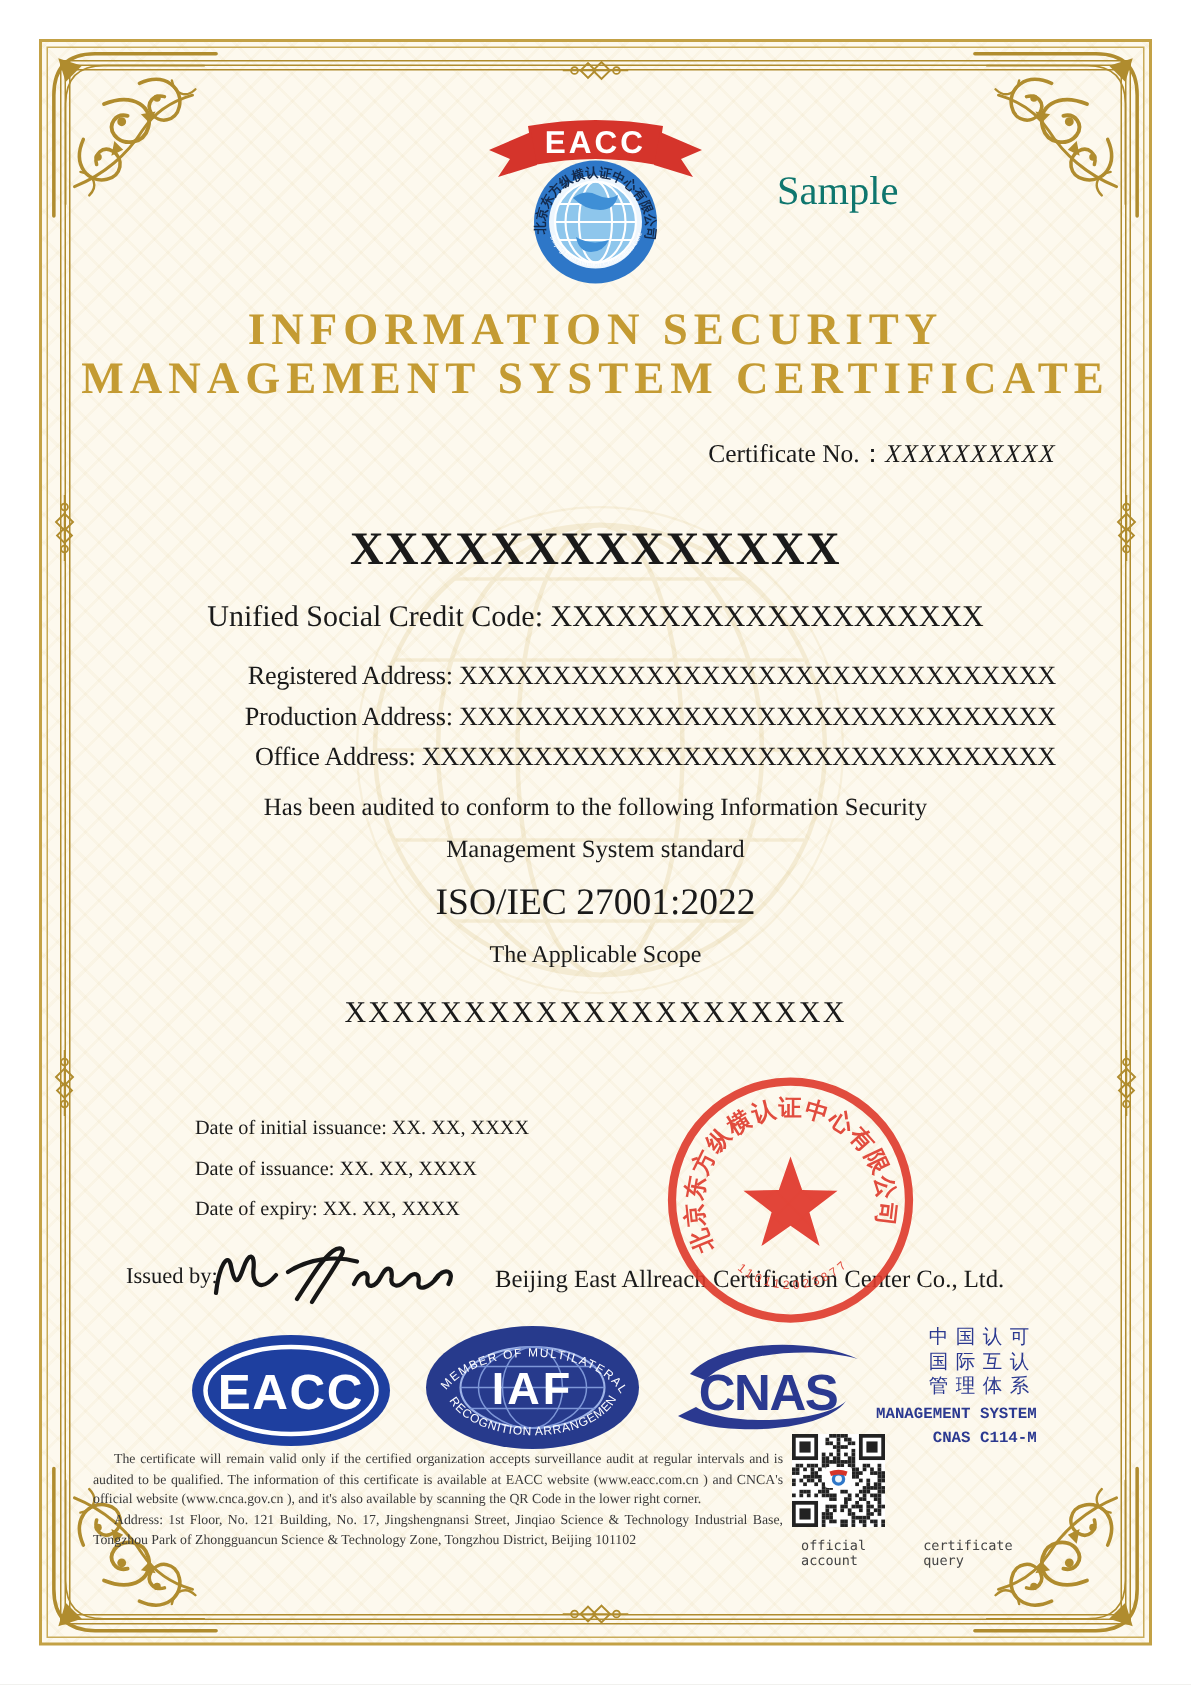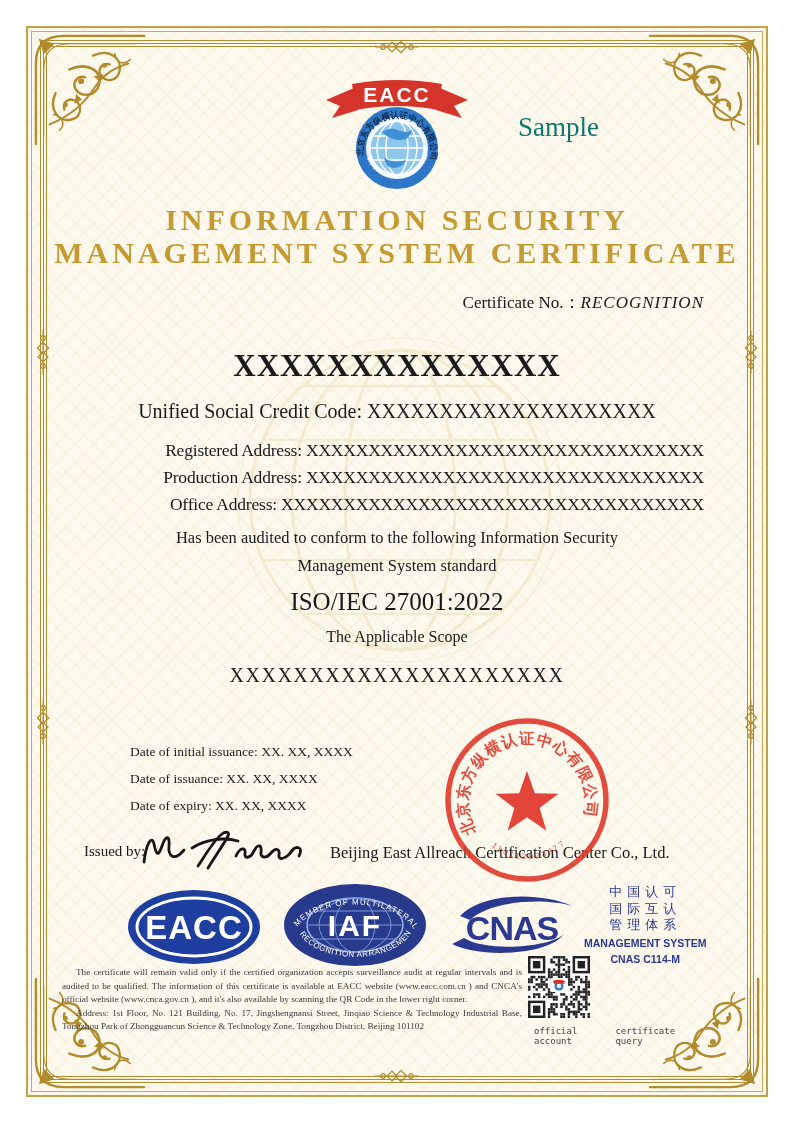--- a/index.html
+++ b/index.html
@@ -35,21 +35,21 @@
   .sig{position:absolute;left:138px;top:824px;z-index:3;}
   .issuer-co{position:absolute;left:330px;top:843px;font-size:16.5px;z-index:2;}
   .sample{position:absolute;left:518px;top:112px;font-size:27px;color:#0f766e;z-index:4;}
   
   .seal{position:absolute;left:443px;top:716px;width:168px;height:168px;z-index:5;opacity:.9;}
   
   .logo-eacc{position:absolute;left:126px;top:888px;z-index:2;}
   .logo-iaf{position:absolute;left:282px;top:882px;z-index:2;}
   .logo-cnas{position:absolute;left:446px;top:890px;z-index:2;}
   .cnas-text{position:absolute;left:584px;top:884px;z-index:2;color:#2b3990;
-             font-family:Liberation Sans, sans-serif;text-align:center;}
+             font-family:Liberation Mono, monospace;text-align:right;}
   .cnas-text .cn{font-size:13px;letter-spacing:5px;line-height:16.5px;}
   .cnas-text .en{font-size:10.5px;font-weight:700;line-height:14px;margin-top:2px;}
   
   .fineprint{position:absolute;left:62px;top:966px;width:460px;font-size:9.2px;line-height:1.48;
              color:#3a3a3a;text-align:justify;z-index:2;}
   .fineprint p{margin:0;text-indent:14px;}
   
   .qr{position:absolute;left:528px;top:956px;width:62px;height:62px;background:#fff;z-index:2;}
   .qr-logo{position:absolute;left:22px;top:22px;width:18px;height:14px;}
   .qr-labels{position:absolute;left:534px;top:1026px;width:168px;display:flex;justify-content:space-between;
@@ -165,21 +165,21 @@
     <path d="M32,14 L4,26 L18,32 L10,44 L36,36 Z" fill="#d5342b"></path>
     <path d="M118,14 L146,26 L132,32 L140,44 L114,36 Z" fill="#d5342b"></path>
     <text x="75" y="28" text-anchor="middle" font-size="21" font-weight="bold" fill="#ffffff" font-family="Liberation Sans, sans-serif" letter-spacing="2">EACC</text>
   </svg>
 
   <div class="sample">Sample</div>
 
   <div class="t title-line" style="top:203px;">INFORMATION SECURITY</div>
   <div class="t title-line" style="top:236px;">MANAGEMENT SYSTEM CERTIFICATE</div>
 
-  <div class="certno" style="top:291px;"><span>Certificate No.：</span><span class="val">RECOGNITION</span></div>
+  <div class="certno" style="top:291px;"><span>Certificate No.：</span><span class="val">XXXXXXXXXX</span></div>
 
   <div class="t company" style="top:348px;">XXXXXXXXXXXXXX</div>
   <div class="t" style="top:400px;font-size:20px;">Unified Social Credit Code: XXXXXXXXXXXXXXXXXXXX</div>
 
   <div class="addr" style="top:437px;">
     <div>Registered Address: XXXXXXXXXXXXXXXXXXXXXXXXXXXXXXXX</div>
     <div>Production Address: XXXXXXXXXXXXXXXXXXXXXXXXXXXXXXXX</div>
     <div>Office Address: XXXXXXXXXXXXXXXXXXXXXXXXXXXXXXXXXX</div>
   </div>
 

